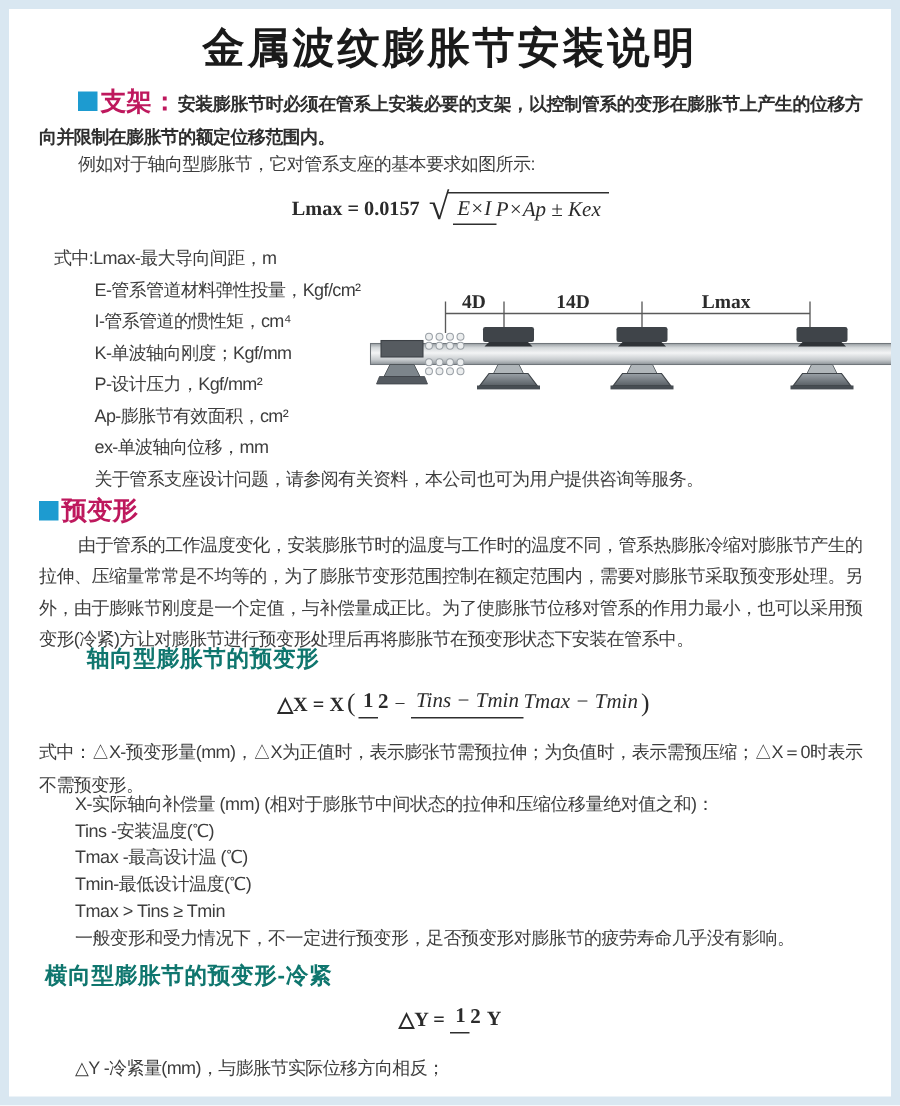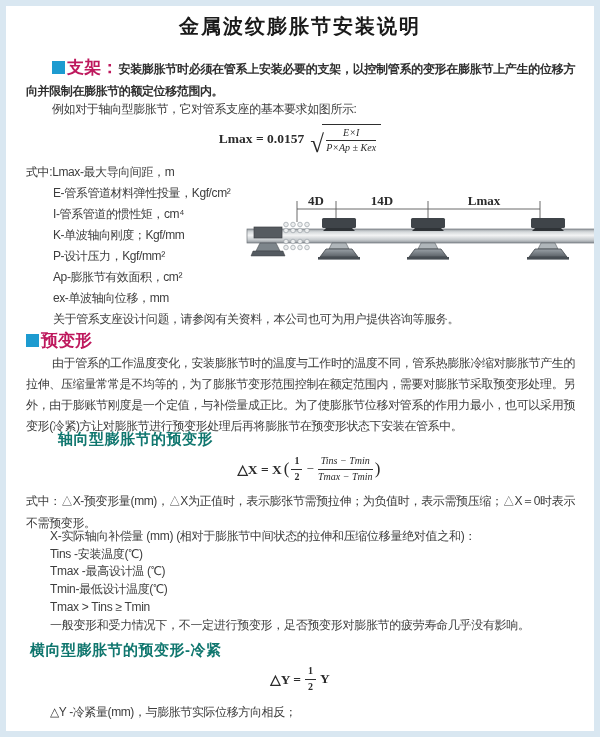--- a/index.html
+++ b/index.html
@@ -1,41 +1,41 @@
 <!DOCTYPE html>
 <html><head>
 <meta charset="utf-8">
 <style>
   html,body{margin:0;padding:0;}
   body{width:600px;height:737px;background:#eef4f8;font-family:"Liberation Sans",sans-serif;}
   .page{position:relative;width:600px;height:737px;background:#ffffff;overflow:hidden;}
   .frame{position:absolute;inset:0;border:6px solid #d9e7f1;pointer-events:none;z-index:50;}
 
   .doc-title{position:absolute;top:13px;left:0;right:0;text-align:center;
-    font-size:20px;font-weight:bold;color:#1a1a1a;letter-spacing:2px;}
+    font-size:28px;font-weight:bold;color:#1a1a1a;letter-spacing:2px;}
 
   .para{position:absolute;left:26px;width:549px;font-size:12px;letter-spacing:-0.4px;
     line-height:21px;color:#3d3d3d;text-align:justify;}
   .indent{text-indent:26px;}
   .bold-para{font-weight:bold;color:#2e2e2e;line-height:22px;}
 
   .sec-head{font-size:17px;font-weight:bold;color:#be185d;letter-spacing:0;}
   .sec-square{display:inline-block;width:13px;height:13px;background:#1d9bd0;
     margin-right:2px;vertical-align:-1px;}
   .sec-head-block{position:absolute;left:26px;}
 
   .sub-head{position:absolute;font-size:15px;font-weight:bold;color:#0f766e;letter-spacing:0.5px;}
 
   .formula-row{position:absolute;left:0;right:0;display:flex;justify-content:center;
     align-items:center;color:#2b2b2b;}
   .f-bold{font-family:"Liberation Serif",serif;font-weight:bold;font-size:13.5px;}
   .f-op{font-family:"Liberation Serif",serif;font-size:13px;margin:0 4px;}
   .f-paren{font-family:"Liberation Serif",serif;font-size:17px;margin:0 2px;}
-  .frac{display:inline-flex;flex-direction:column;text-align:center;vertical-align:middle;
-    font-family:"Liberation Serif",serif;font-style:italic;font-size:10px;line-height:1.25;}
+  .frac{display:inline-flex;flex-direction:row;text-align:center;vertical-align:middle;
+    font-family:"Liberation Serif",serif;font-style:italic;font-size:14px;line-height:1.25;}
   .frac .num{border-bottom:1px solid #2e2e2e;padding:0 3px 1px;}
   .frac .den{padding-top:1px;}
   .frac.upright{font-style:normal;font-weight:bold;}
   .sqrt{position:relative;display:inline-block;padding-left:10px;margin-left:8px;}
   .sqrt-sym{position:absolute;left:-2px;bottom:-3px;font-family:"Liberation Serif",serif;
     font-size:25px;font-weight:normal;color:#2b2b2b;}
   .radicand{display:inline-block;border-top:1.4px solid #2e2e2e;padding:2px 5px 0 4px;}
 
   .var-list{position:absolute;font-size:12px;letter-spacing:-0.4px;color:#3d3d3d;}
   .var-list .vl{line-height:21px;white-space:nowrap;}
@@ -66,21 +66,21 @@
       <span class="sqrt-sym">√</span>
       <span class="radicand">
         <span class="frac">
           <span class="num">E×I</span>
           <span class="den">P×Ap ± Kex</span>
         </span>
       </span>
     </span>
   </div>
 
-  <div class="var-list" style="left:26px;top:162px;">
+  <div class="var-list" style="left:36px;top:162px;">
     <div class="vl">式中:Lmax-最大导向间距，m</div>
     <div class="vl ind">E-管系管道材料弹性投量，Kgf/cm²</div>
     <div class="vl ind">I-管系管道的惯性矩，cm⁴</div>
     <div class="vl ind">K-单波轴向刚度；Kgf/mm</div>
     <div class="vl ind">P-设计压力，Kgf/mm²</div>
     <div class="vl ind">Ap-膨胀节有效面积，cm²</div>
     <div class="vl ind">ex-单波轴向位移，mm</div>
     <div class="vl ind">关于管系支座设计问题，请参阅有关资料，本公司也可为用户提供咨询等服务。</div>
   </div>
 

